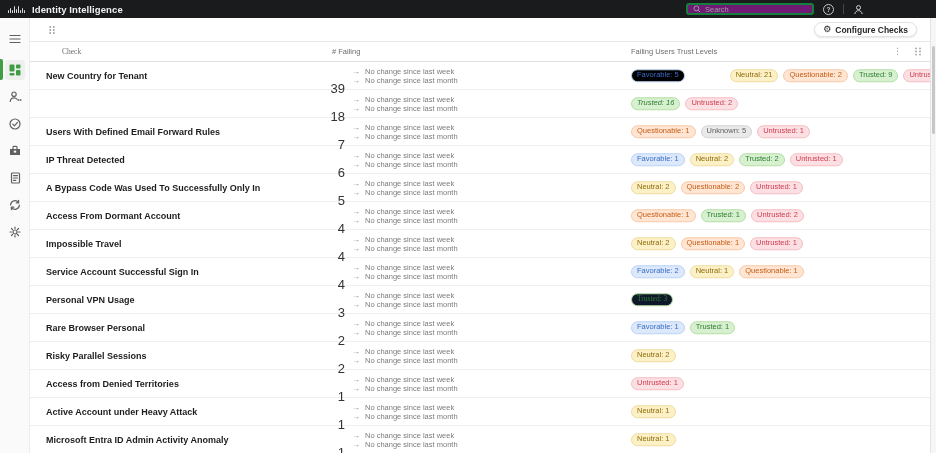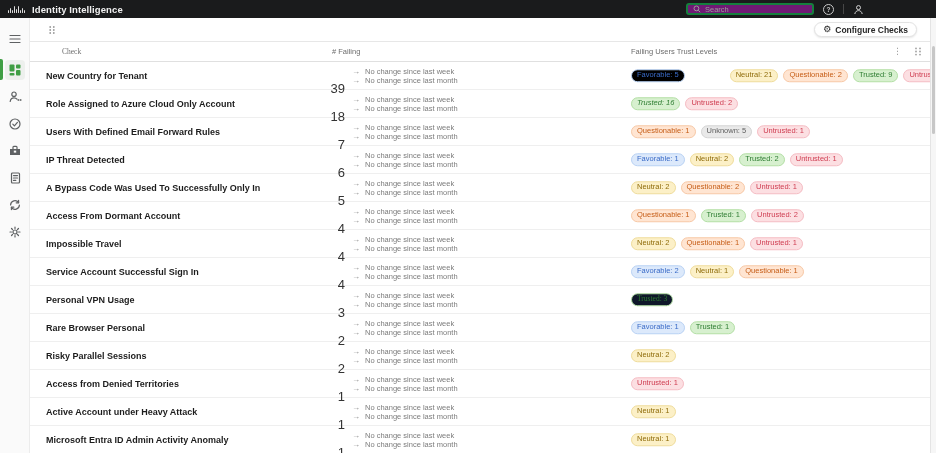--- a/index.html
+++ b/index.html
@@ -234,21 +234,20 @@
     <div class="badges">
             <span class="badge" style="background: #000000; color: rgb(58, 107, 199); border-color: rgb(185, 210, 244);">Favorable: 5</span>
             <span class="badge" style="background: rgb(252, 240, 199); color: rgb(143, 108, 10); border-color: rgb(239, 220, 155); margin-left: 40px;">Neutral: 21</span>
             <span class="badge" style="background: rgb(255, 229, 210); color: rgb(198, 93, 23); border-color: rgb(247, 200, 166);">Questionable: 2</span>
             <span class="badge" style="background: rgb(215, 240, 207); color: rgb(46, 125, 50); border-color: rgb(179, 223, 165);">Trusted: 9</span>
             <span class="badge" style="background: rgb(252, 223, 226); color: rgb(207, 61, 81); border-color: rgb(245, 188, 195);">Untrusted: 2</span>
           </div>
   </div>
 
   <div class="row">
-    <span class="check">Role Assigned to Azure Cloud Only Account</span>
     <span class="num">18</span>
     <div class="trends">
       <div class="trend">
         <span class="arrow">→</span>
         <span class="ttext">No change since last week</span>
       </div>
       <div class="trend">
         <span class="arrow">→</span>
         <span class="ttext">No change since last month</span>
       </div>

